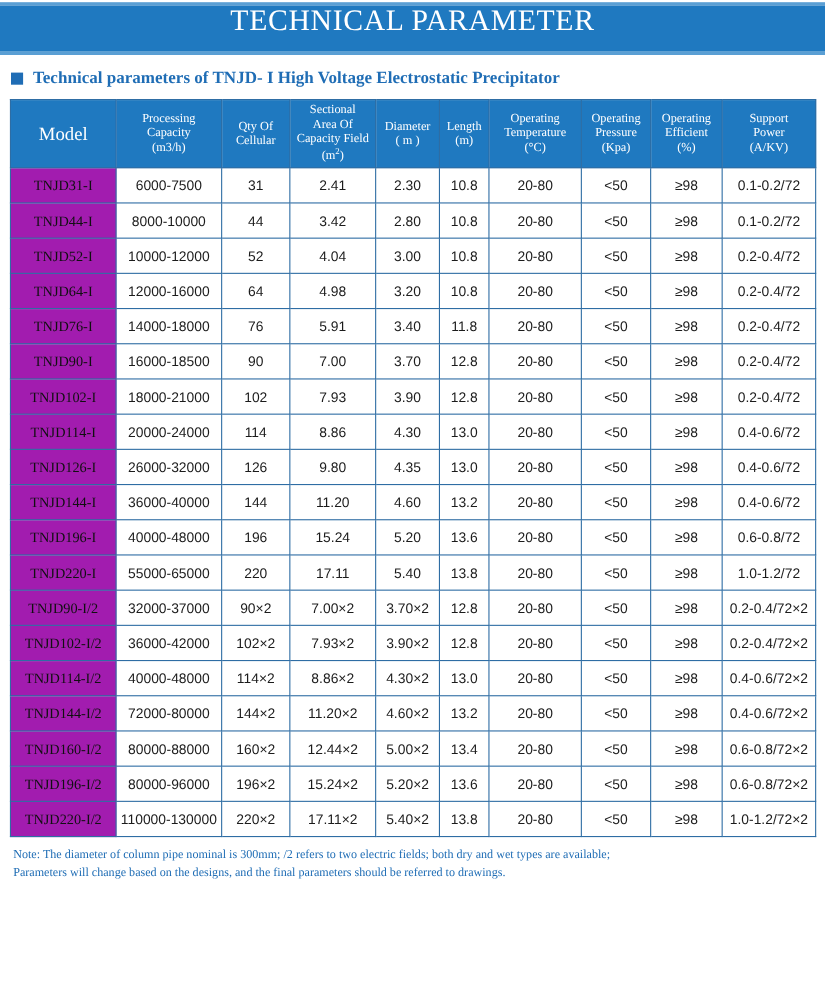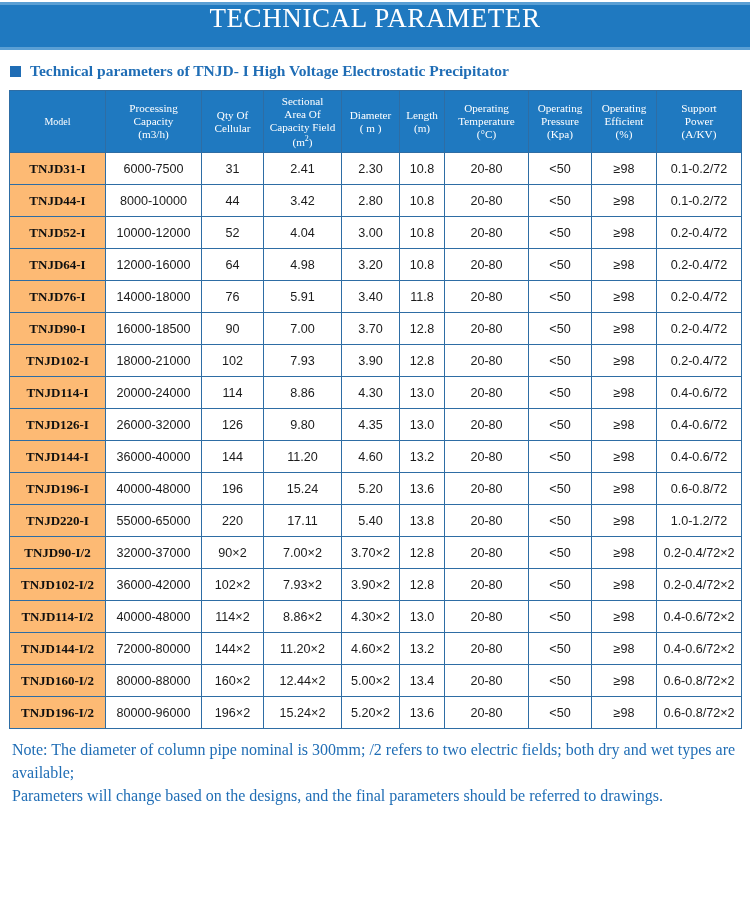--- a/index.html
+++ b/index.html
@@ -65,55 +65,55 @@
   thead th {
     background:#1f79c0;
     color:#ffffff;
     font-weight: 400;
     font-size: 11.2px;
     line-height: 1.15;
     height: 62px;
     font-family:"Liberation Serif", serif;
     padding: 2px 1px;
   }
-  thead th.wide-lbl { font-size: 10px; }
+  thead th.wide-lbl { font-size: 17px; }
   thead th sup { font-size: 8px; vertical-align: super; }
 
   tbody td {
     height: 32px;
     font-size: 12.6px;
     color:#1b1b1b;
     background:#ffffff;
     font-family:"Liberation Sans", sans-serif;
   }
   tbody td.model {
-    background:#fdba74;
+    background:#a21caf;
     color:#101010;
     font-size: 13px;
     font-family:"Liberation Serif", serif;
-    font-weight: 700;
+    font-weight: 400;
   }
 
   
   col.c-model  { width: 96px; }
   col.c-cap    { width: 96px; }
   col.c-qty    { width: 62px; }
   col.c-sec    { width: 78px; }
   col.c-dia    { width: 58px; }
   col.c-len    { width: 45px; }
   col.c-temp   { width: 84px; }
   col.c-pres   { width: 63px; }
   col.c-eff    { width: 65px; }
   col.c-pow    { width: 85px; }
 
   
   .note {
     padding: 9px 12px 0 12px;
     color:#1f6db5;
-    font-size: 16px;
+    font-size: 11px;
     line-height: 1.45;
     font-family:"Liberation Serif", serif;
   }
   .note-line { display:block; }
   .bottom-rule { position:absolute; left:0; bottom:0; width:100%; height:3px; background:#ffffff; }
 </style>
 </head>
 <body>
 
 <div class="page">
@@ -405,20 +405,32 @@
             <td>80000-96000</td>
             <td>196×2</td>
             <td>15.24×2</td>
             <td>5.20×2</td>
             <td>13.6</td>
             <td>20-80</td>
             <td>&lt;50</td>
             <td>≥98</td>
             <td>0.6-0.8/72×2</td>
           </tr>
+          <tr>
+            <td class="model">TNJD220-I/2</td>
+            <td>110000-130000</td>
+            <td>220×2</td>
+            <td>17.11×2</td>
+            <td>5.40×2</td>
+            <td>13.8</td>
+            <td>20-80</td>
+            <td>&lt;50</td>
+            <td>≥98</td>
+            <td>1.0-1.2/72×2</td>
+          </tr>
         </tbody>
     </table>
   </div>
 
   <div class="note">
     <span class="note-line">Note: The diameter of column pipe nominal is 300mm; /2 refers to two electric fields; both dry and wet types are available;</span>
     <span class="note-line">Parameters will change based on the designs, and the final parameters should be referred to drawings.</span>
   </div>
 
   <div class="bottom-rule"></div>

